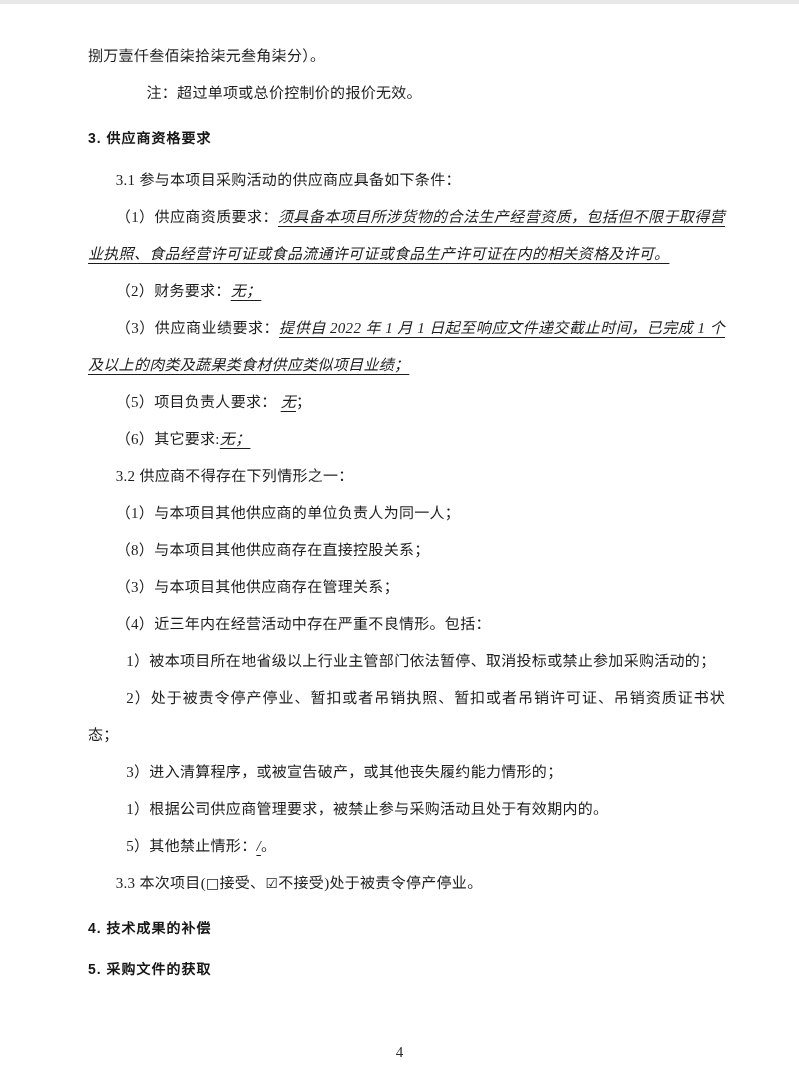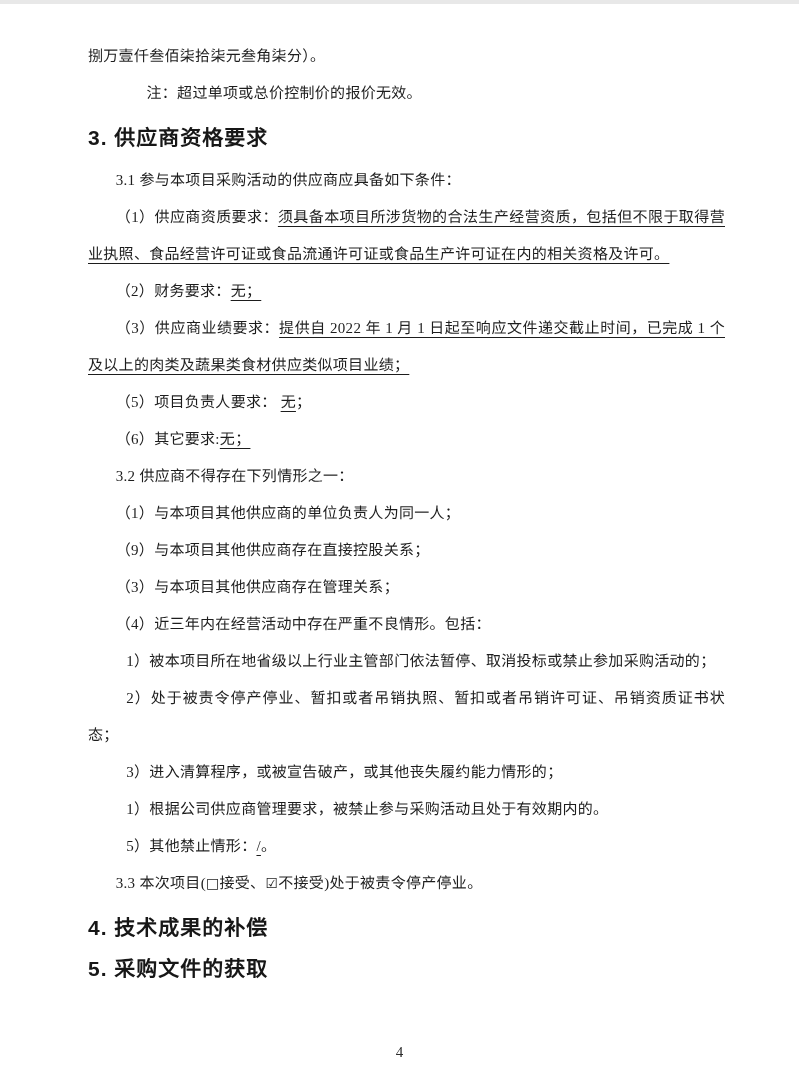--- a/index.html
+++ b/index.html
@@ -26,30 +26,31 @@
     text-align: justify;
     letter-spacing: 0.3px;
   }
   p.cont { text-indent: 0; }
   p.note { text-indent: 3.9em; }
   p.ind  { text-indent: 1.85em; }
   p.ind2 { text-indent: 2.55em; }
   h2.sec {
     font-family: "Liberation Sans", "DejaVu Sans", sans-serif;
     font-weight: 600;
-    font-size: 21px;
+    font-size: 14px;
     line-height: 30px;
     margin: 11px 0 9px 0;
     color: #171717;
     letter-spacing: 1px;
   }
   .u {
     text-decoration: underline;
     text-underline-offset: 4px;
     text-decoration-thickness: 1px;
+    font-style: italic;
   }
   .pad-u { padding-right: 0.7em; }
   .checkbox-glyph {
     font-family: "DejaVu Sans", sans-serif;
     font-size: 14px;
   }
   .page-number {
     position: absolute;
     top: 1040px;
     left: 0;
@@ -80,21 +81,21 @@
   <p class="body ind"><span>（3）供应商业绩要求：</span><span class="u pad-u">提供自 2022 年 1 月 1 日起至响应文件递交截止时间，已完成 1 个及以上的肉类及蔬果类食材供应类似项目业绩；</span></p>
 
 
   <p class="body ind"><span>（5）项目负责人要求：</span>&nbsp;<span class="u">无</span><span>；</span></p>
 
   <p class="body ind"><span>（6）其它要求:</span><span class="u pad-u">无；</span></p>
 
   <p class="body ind">3.2 供应商不得存在下列情形之一：</p>
 
   <p class="body ind">（1）与本项目其他供应商的单位负责人为同一人；</p>
-  <p class="body ind">（9）与本项目其他供应商存在直接控股关系；</p>
+  <p class="body ind">（8）与本项目其他供应商存在直接控股关系；</p>
   <p class="body ind">（3）与本项目其他供应商存在管理关系；</p>
   <p class="body ind">（4）近三年内在经营活动中存在严重不良情形。包括：</p>
 
   <p class="body ind2">1）被本项目所在地省级以上行业主管部门依法暂停、取消投标或禁止参加采购活动的；</p>
   <p class="body ind2">2）处于被责令停产停业、暂扣或者吊销执照、暂扣或者吊销许可证、吊销资质证书状态；</p>
   <p class="body ind2">3）进入清算程序，或被宣告破产，或其他丧失履约能力情形的；</p>
   <p class="body ind2">1）根据公司供应商管理要求，被禁止参与采购活动且处于有效期内的。</p>
 
   <p class="body ind2"><span>5）其他禁止情形：</span><span class="u">/</span><span>。</span></p>
 

